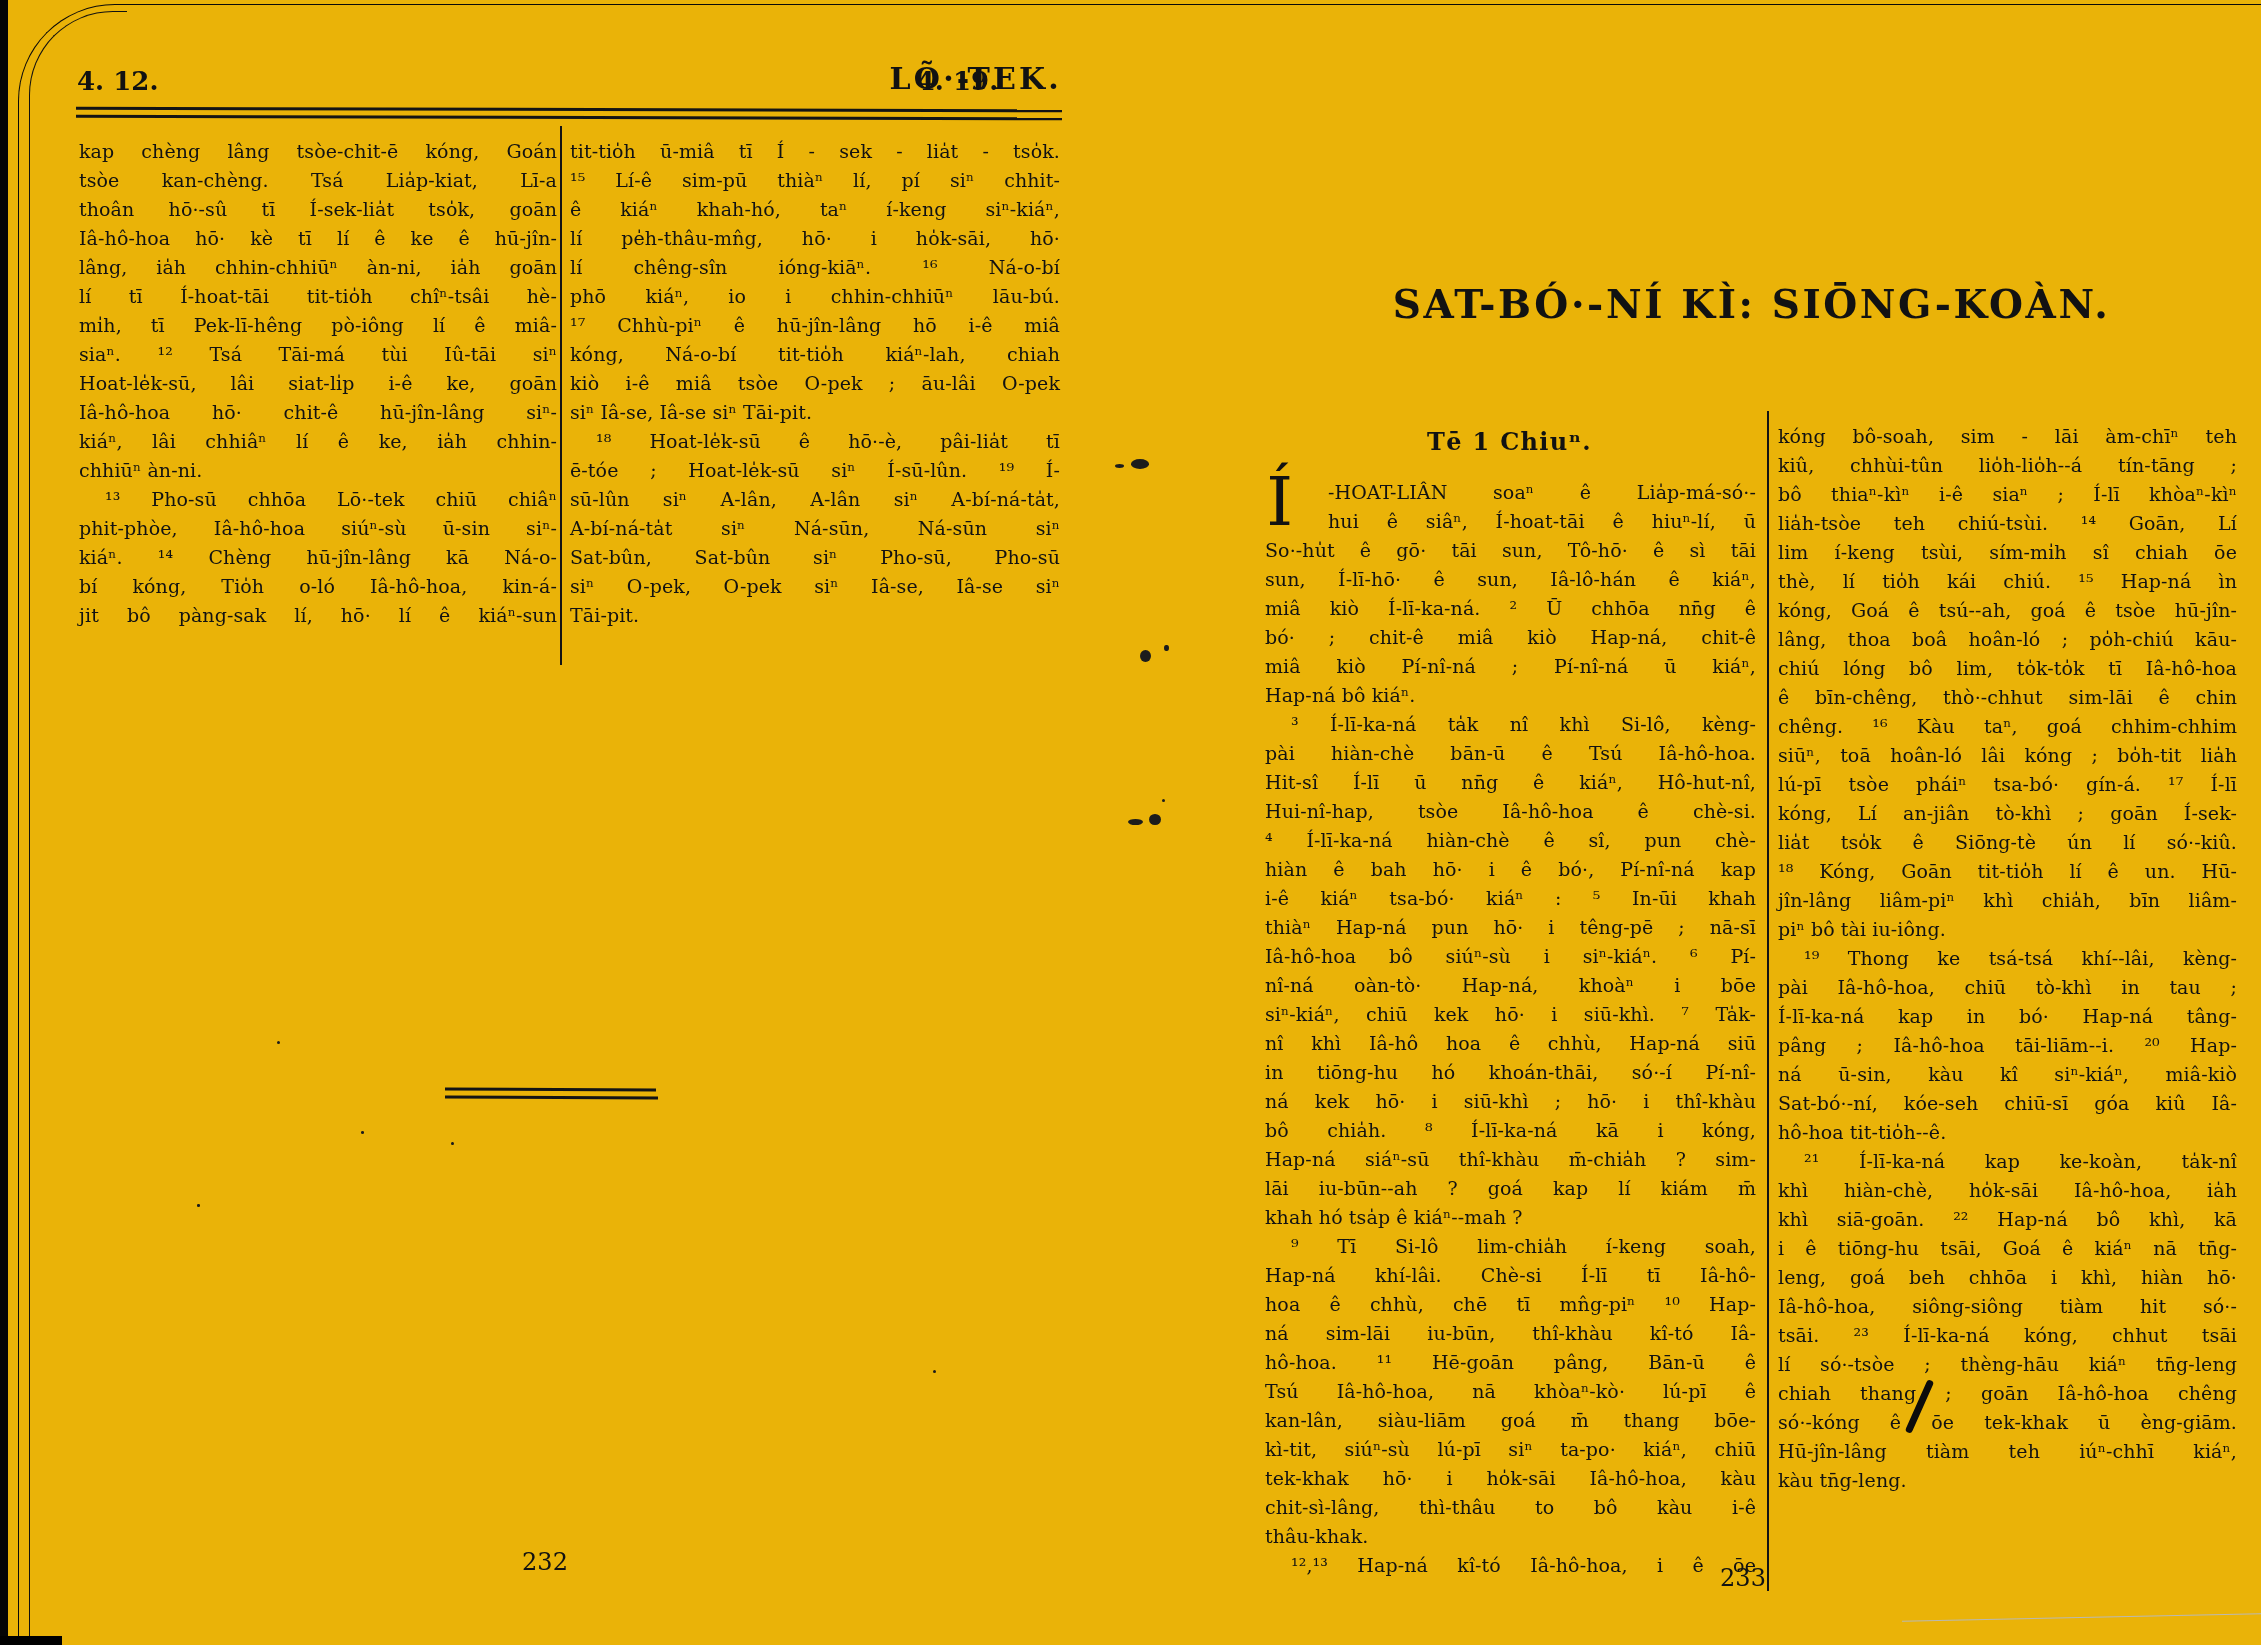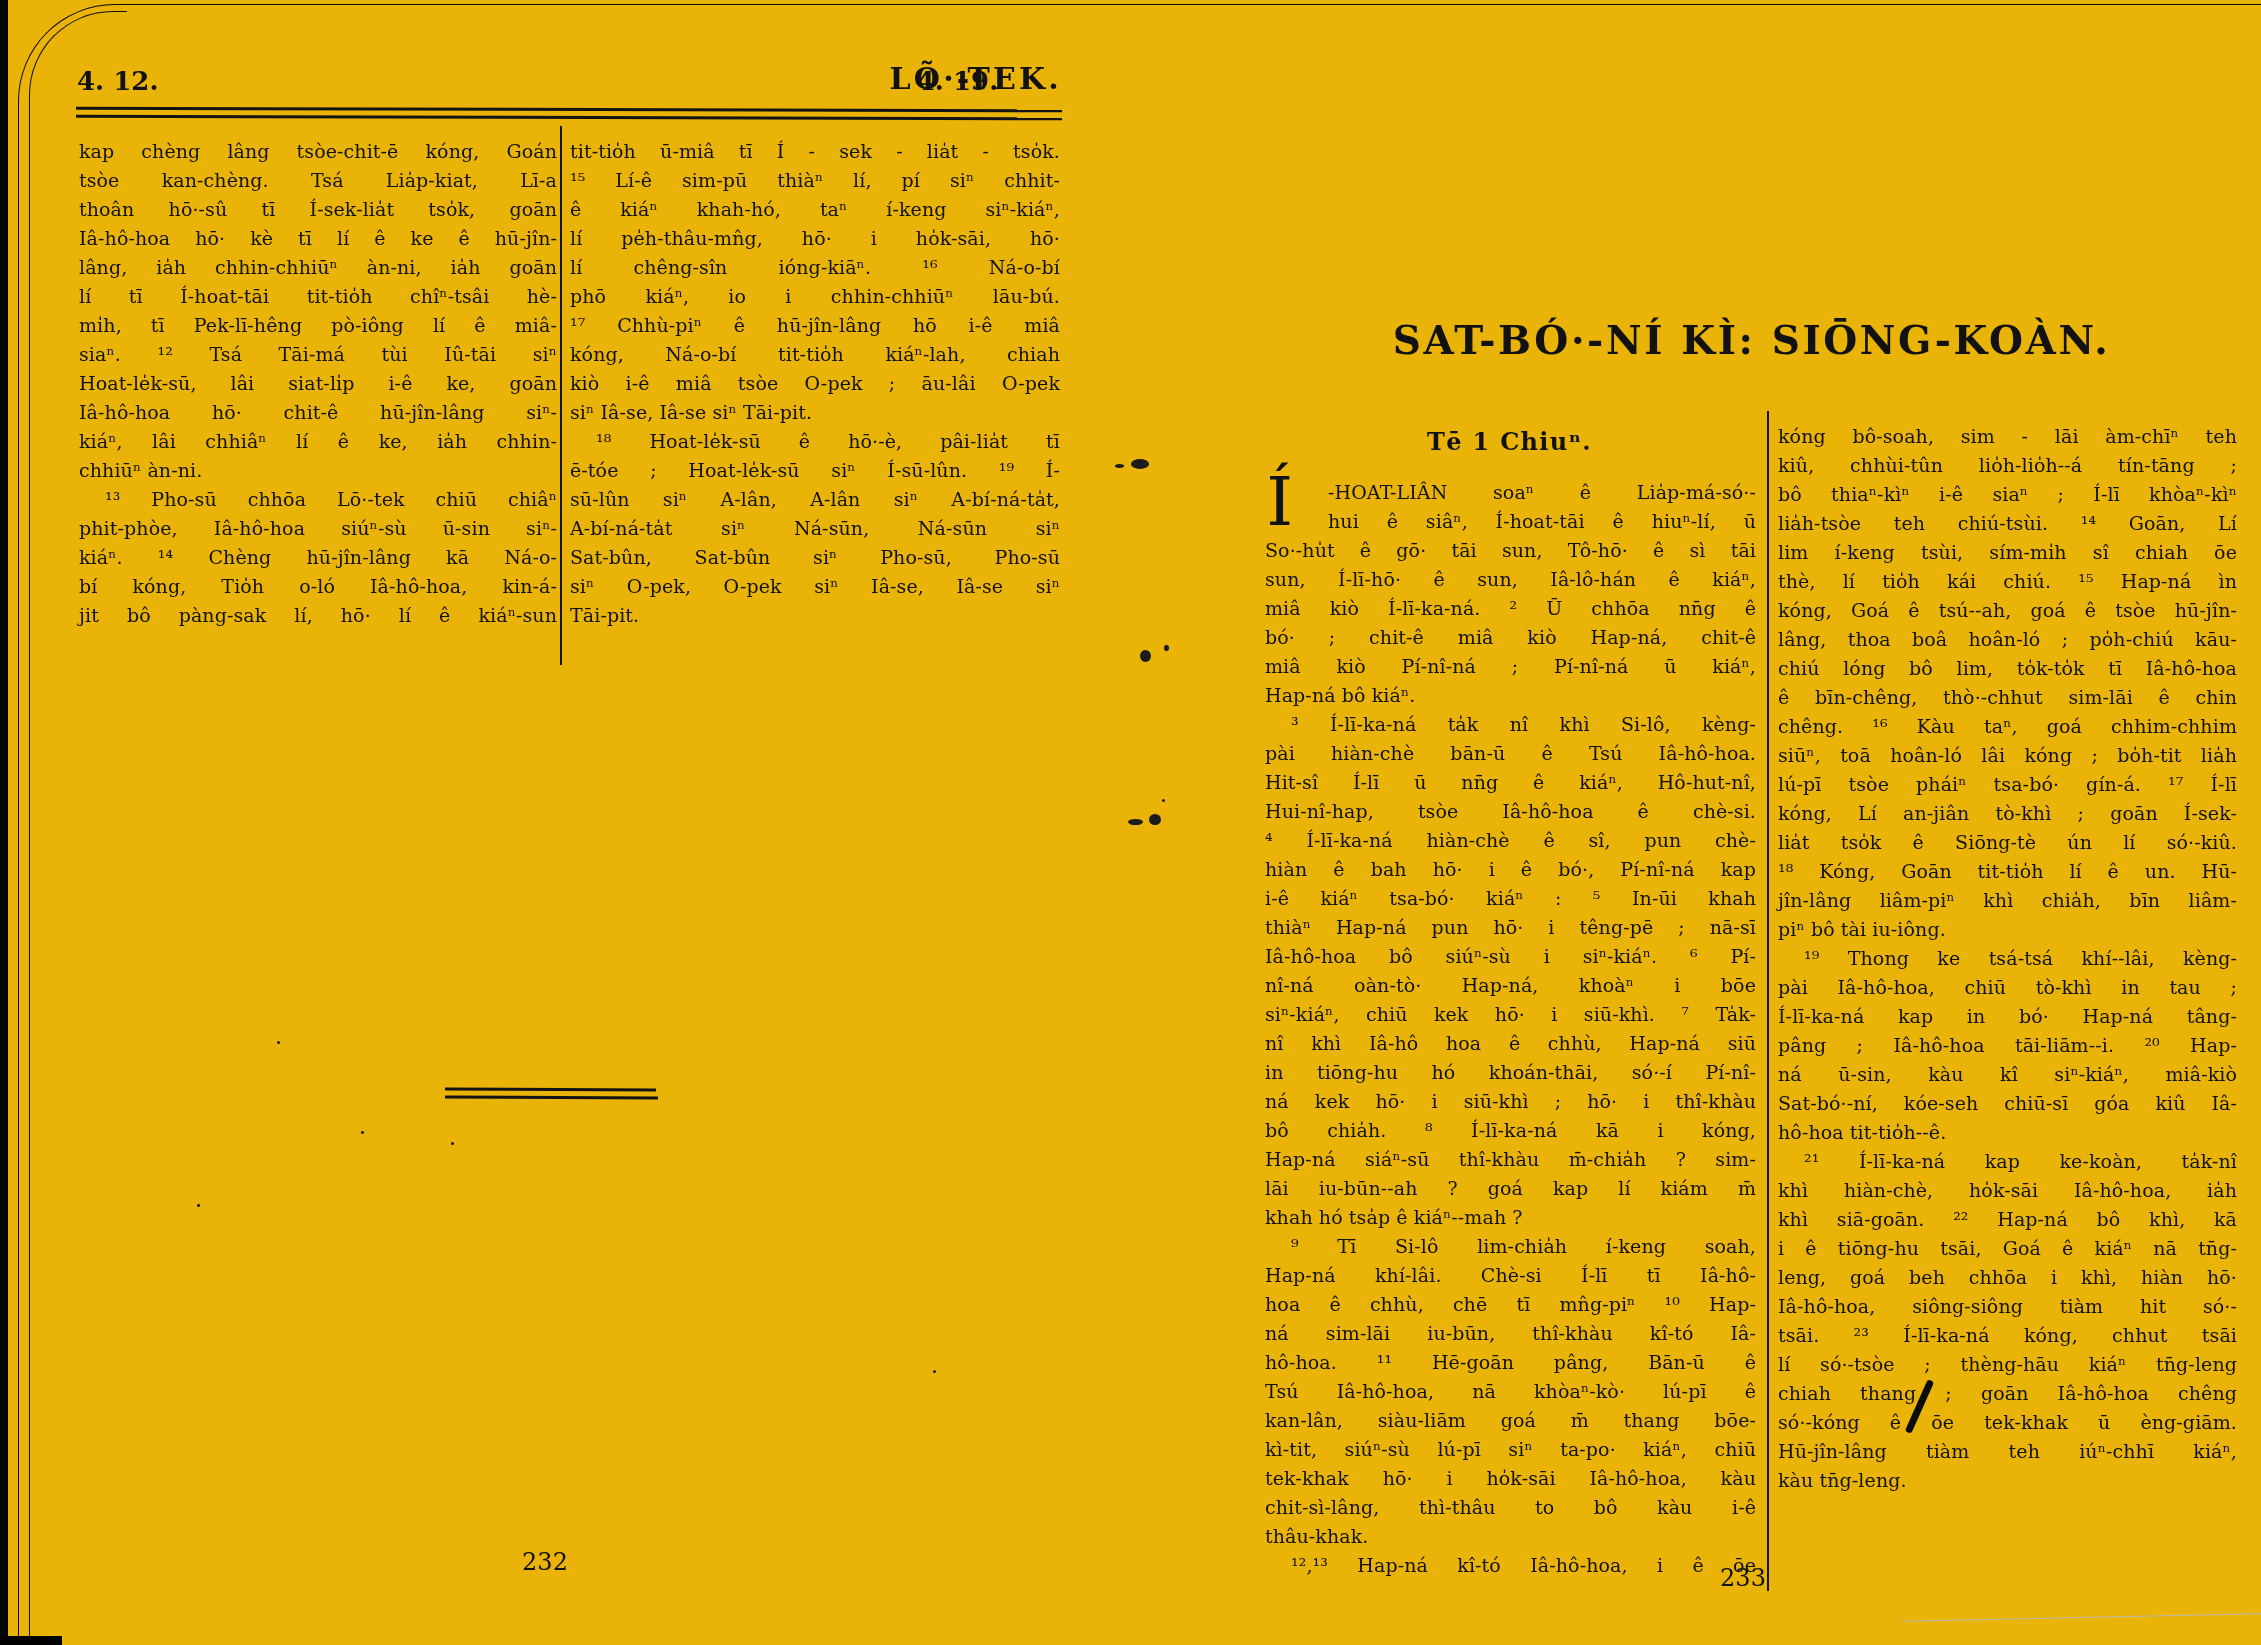--- a/index.html
+++ b/index.html
@@ -100,21 +100,21 @@
         <div class="line">bí kóng, Tio̍h o-ló Iâ-hô-hoa, kin-á-</div>
         <div class="line">jit bô pàng-sak lí, hō· lí ê kiáⁿ-sun</div>
       </div>
     </div>
 
   <div class="abs rule" style="left:445px;top:1088px;width:211px;height:2.6px;transform:rotate(0.3deg);"></div>
   <div class="abs rule" style="left:445px;top:1096px;width:213px;height:2.6px;transform:rotate(0.3deg);"></div>
 
   <div class="abs pagenum" style="left:490px;top:1550px;width:110px;">232</div>
 
-  <div class="abs title" style="left:1263px;top:285px;width:977px;margin-top:36px;">SAT-BÓ·-NÍ KÌ: SIŌNG-KOÀN.</div>
+  <div class="abs title" style="left:1263px;top:285px;width:977px;">SAT-BÓ·-NÍ KÌ: SIŌNG-KOÀN.</div>
   <div class="abs chap" style="left:1263px;top:418px;width:493px;">Tē 1 Chiuⁿ.</div>
 
   <div class="abs rule" style="left:1767px;top:411px;width:1.9px;height:1180px;"></div>
 
   <div class="abs col" style="left:1265px;top:478px;width:491px;">
       <div class="para dc">
         <span class="dropcap">Í</span>
         <div class="line">-HOAT-LIÂN soaⁿ ê Lia̍p-má-só·-</div>
         <div class="line">hui ê siâⁿ, Í-hoat-tāi ê hiuⁿ-lí, ū</div>
         <div class="line">So·-hu̍t ê gō· tāi sun, Tô-hō· ê sì tāi</div>

